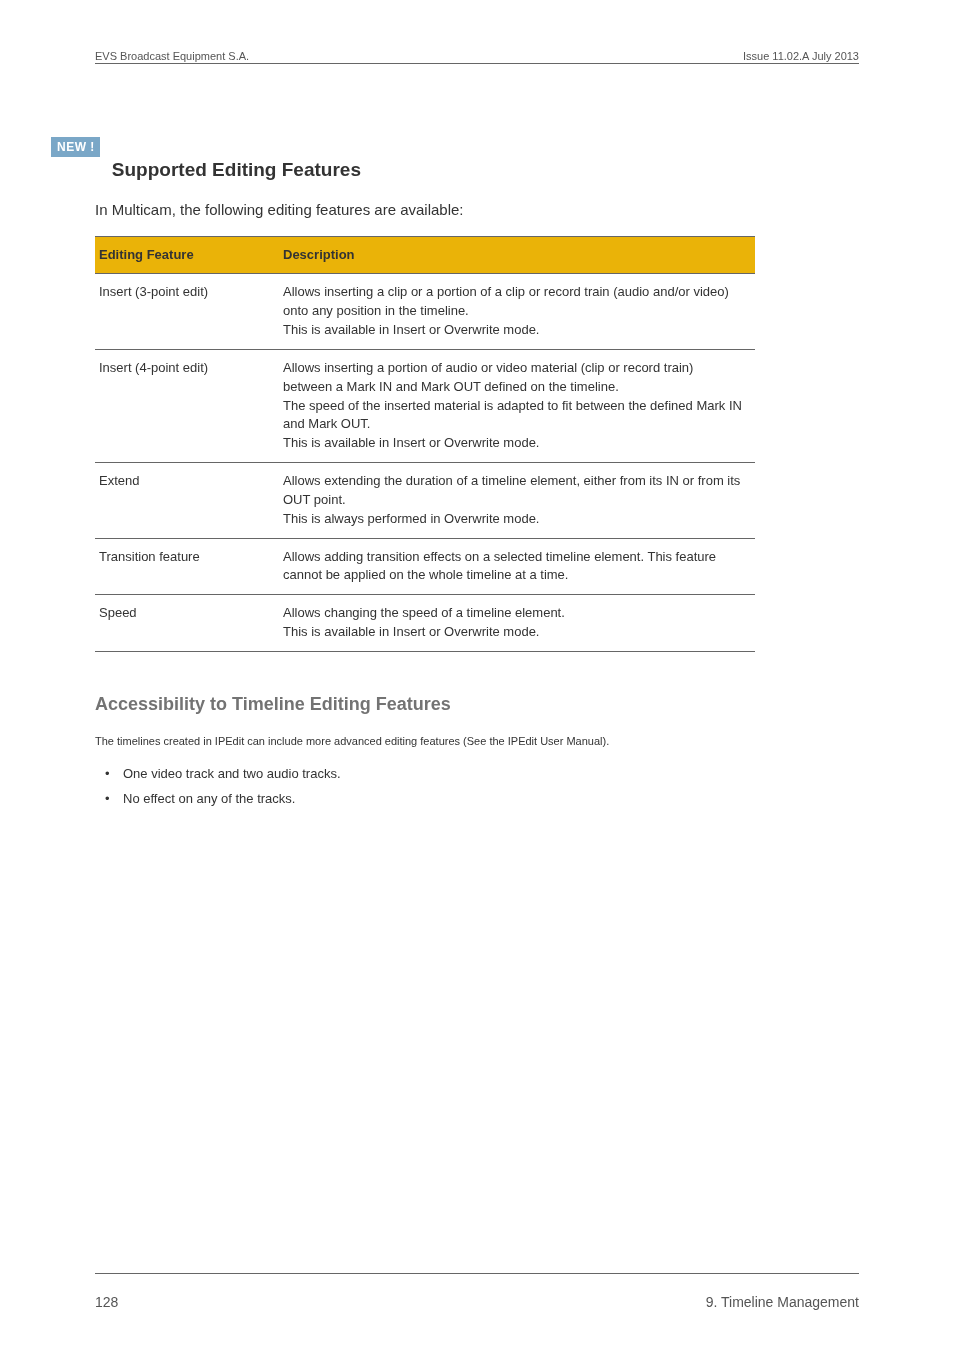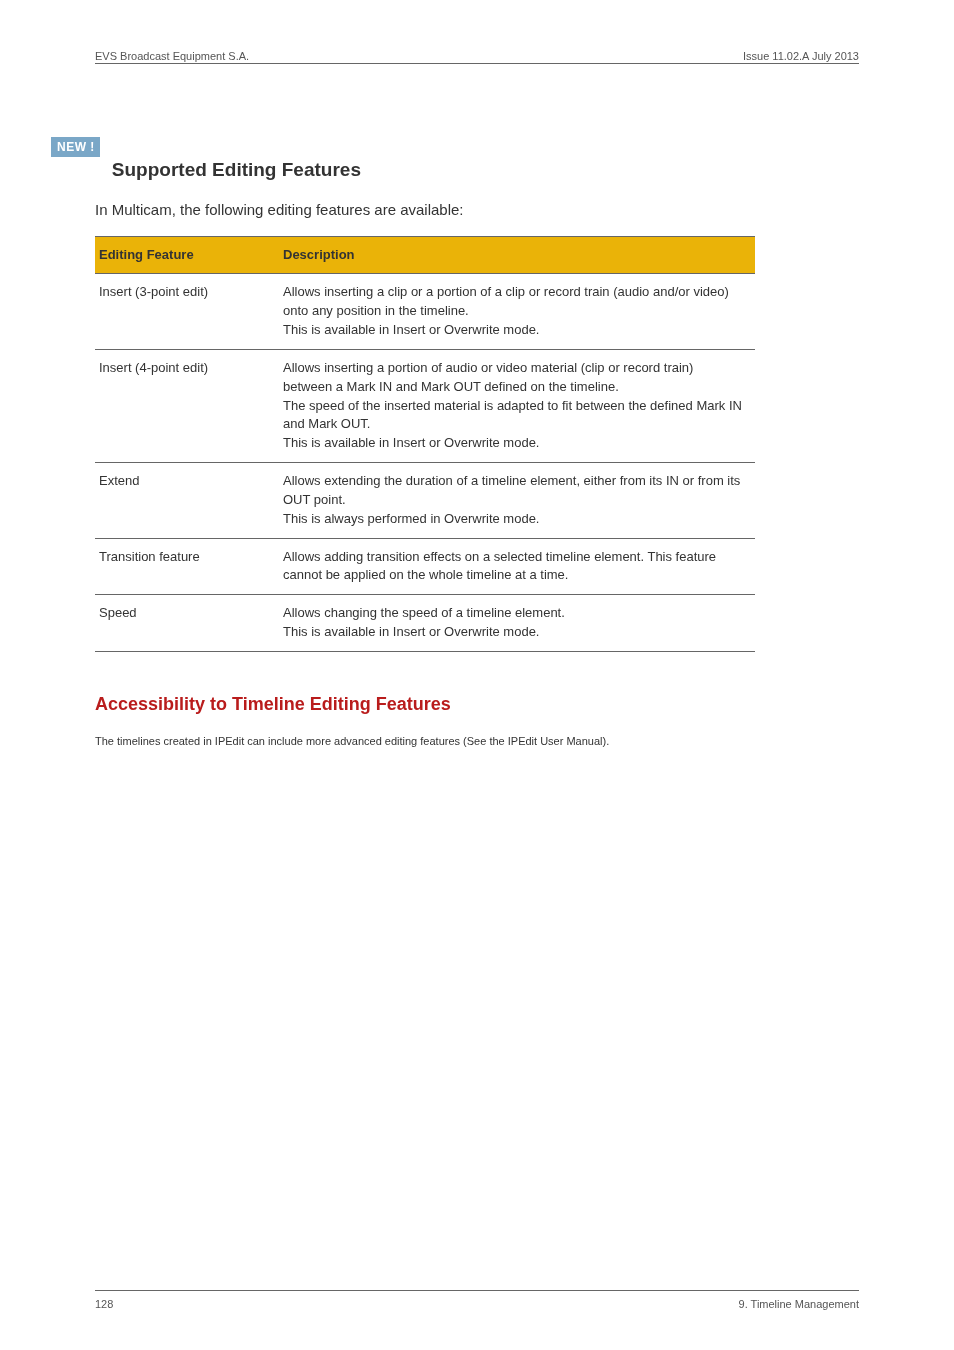--- a/index.html
+++ b/index.html
@@ -72,21 +72,21 @@
     font-weight: bold;
     background: #eab308;
   }
   table.features td.col-feature {
     width: 170px;
   }
   .h3-text {
     font-size: 18px;
     font-weight: bold;
     margin: 0 0 18px 0;
-    color: #b91c1c;
+    color: #737373;
   }
   .para {
     font-size: 11px;
     line-height: 1.5;
     margin: 0 0 14px 0;
   }
   ul.bullets {
     list-style: none;
     padding: 0;
     margin: 0 0 14px 0;
@@ -105,24 +105,24 @@
     top: 0;
     color: #333;
   }
   .footer-row {
     position: absolute;
     bottom: 40px;
     left: 95px;
     right: 95px;
     display: flex;
     justify-content: space-between;
-    font-size: 11px;
+    font-size: 14px;
     color: #555;
     border-top: 1px solid #666;
-    padding-top: 7px;
+    padding-top: 20px;
   }
 </style>
 </head>
 <body>
 
 <div class="page">
 
   <div class="header-row">
     <span>EVS Broadcast Equipment S.A.</span>
     <span>Issue 11.02.A   July 2013</span>
@@ -163,20 +163,24 @@
         <td class="col-feature">Speed</td>
         <td>Allows changing the speed of a timeline element.<br>This is available in Insert or Overwrite mode.</td>
       </tr>
     </tbody>
   </table>
 
   <div class="h3-text">Accessibility to Timeline Editing Features</div>
 
   <p class="para">The timelines created in IPEdit can include more advanced editing features (See the IPEdit User Manual).</p>
 
+  <ul class="bullets">
+    <li>One video track and two audio tracks.</li>
+    <li>No effect on any of the tracks.</li>
+  </ul>
 
 
   <div class="footer-row">
     <span>128</span>
     <span>9. Timeline Management</span>
   </div>
 
 </div>
 
 </body></html>

